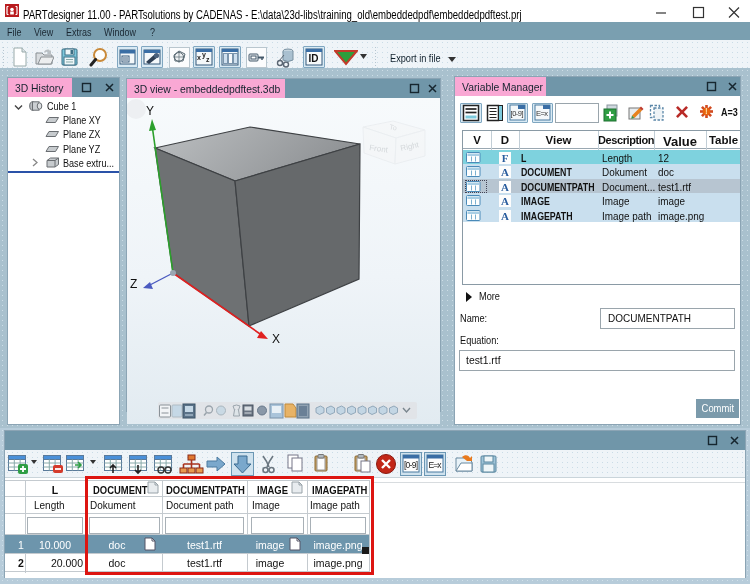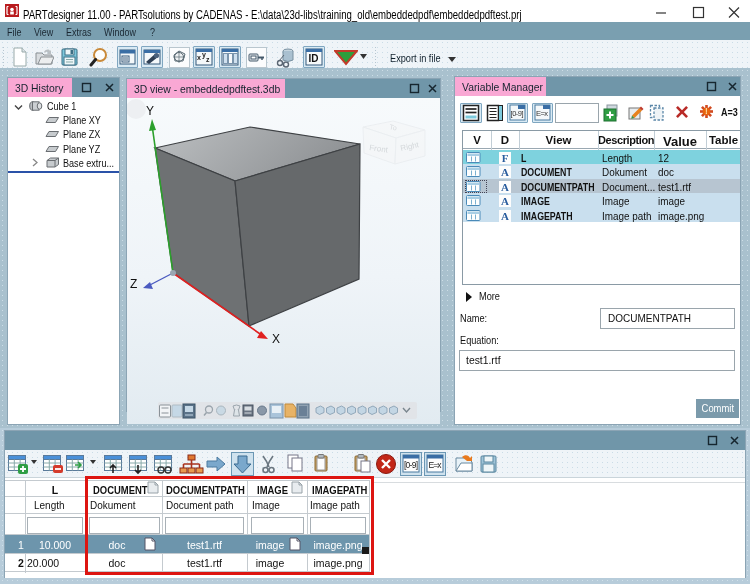--- a/index.html
+++ b/index.html
@@ -573,21 +573,21 @@
     <div class="tb-cell" style="left:157px;top:61px;width:85px;text-align:center;color:#fff">test1.rtf</div>
     <div class="tb-cell" style="left:242px;top:61px;width:46px;text-align:center;color:#fff">image</div>
     <svg class="abs" style="left:284px;top:59px" width="12" height="14">
         <path d="M1 1 L8 1 L11 4 L11 13 L1 13 Z" fill="#fff" stroke="#556"></path>
         <path d="M8 1 L8 4 L11 4" fill="none" stroke="#556"></path>
       </svg>
     <div class="tb-cell" style="left:302px;top:61px;width:62px;text-align:center;color:#fff">image.png</div>
     <div class="abs" style="left:357px;top:69px;width:7px;height:7px;background:#1a1a1a"></div>
 
     <div class="tb-cell" style="left:0;top:79px;width:32px;text-align:center;font-weight:bold">2</div>
-    <div class="tb-cell" style="left:22px;top:79px;width:56px;text-align:left">20.000</div>
+    <div class="tb-cell" style="left:22px;top:79px;width:56px;text-align:right">20.000</div>
     <div class="tb-cell" style="left:81px;top:79px;width:62px;text-align:center">doc</div>
     <div class="tb-cell" style="left:157px;top:79px;width:85px;text-align:center">test1.rtf</div>
     <div class="tb-cell" style="left:242px;top:79px;width:46px;text-align:center">image</div>
     <div class="tb-cell" style="left:302px;top:79px;width:62px;text-align:center">image.png</div>
     <div class="abs" style="left:0;top:93px;width:364px;height:1px;background:#c4cacf"></div>
 
     <div class="abs" style="left:80px;top:-2px;width:289px;height:99px;border:3px solid #dd1511"></div>
   </div>
 </div>
 

